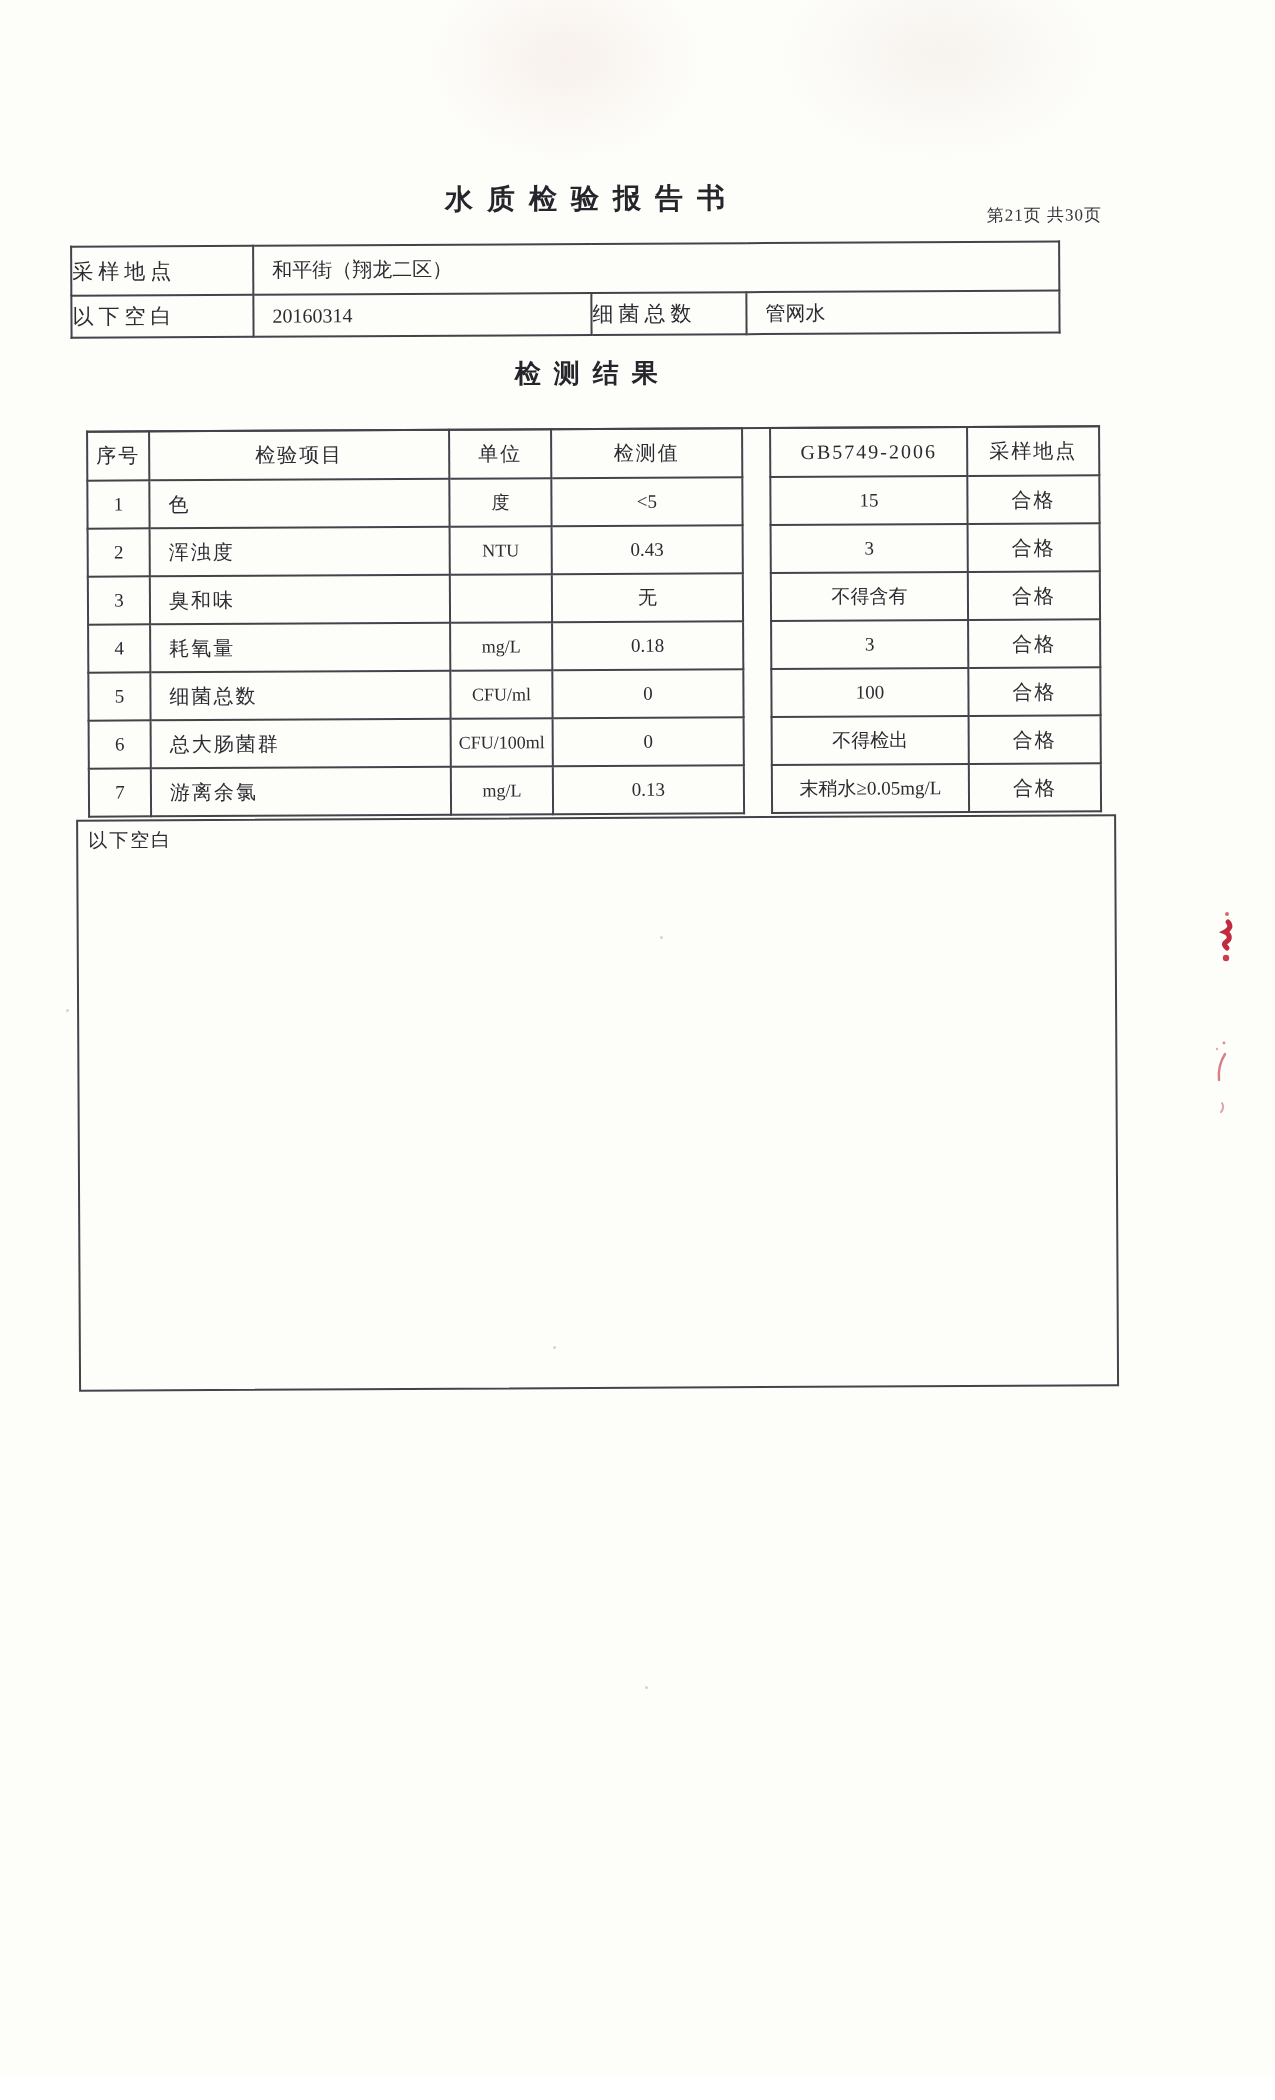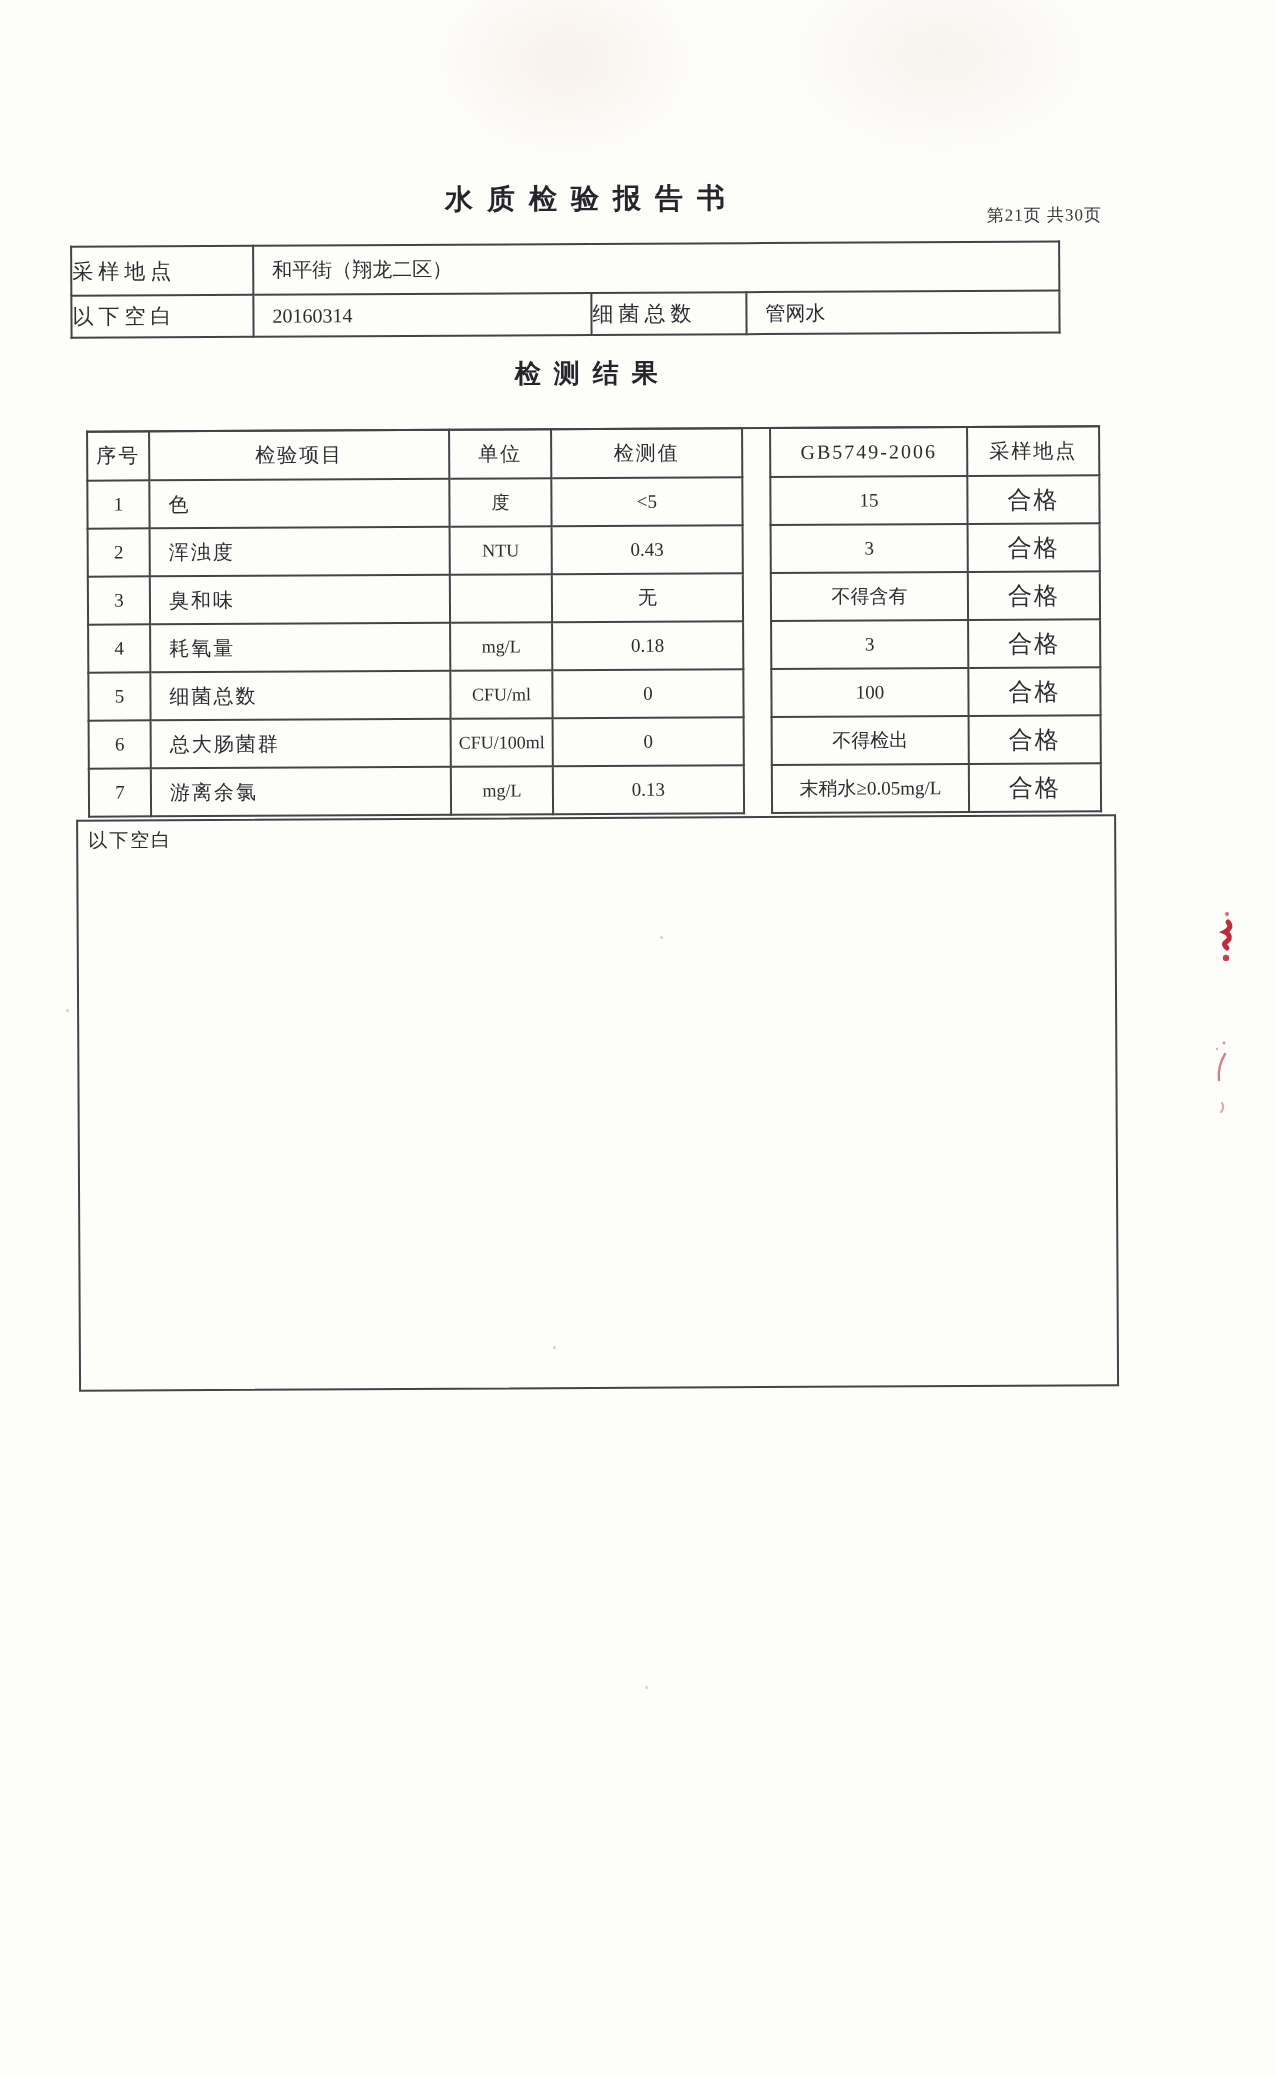--- a/index.html
+++ b/index.html
@@ -55,21 +55,21 @@
   .res-topline { position:absolute; left:0; top:0; width:1012px; height:2px;
     background:#44434a; z-index:3; }
   .res-table { position:absolute; top:0; }
   .res-table.left { left:0; width:655px; }
   .res-table.right { left:683px; width:329px; }
   .res-table th { height:49px; text-align:center; font-size:20px; letter-spacing:2px; }
   .res-table td { height:48px; font-size:19px; text-align:center; }
   .res-table td.item { text-align:left; padding-left:18px; font-size:20px; letter-spacing:2px; }
   .res-table td.unit { font-size:18px; }
   .res-table td.std  { font-size:19px; }
-  .res-table td.eval { font-size:24px; letter-spacing:2px; }
+  .res-table td.eval { font-size:20px; letter-spacing:2px; }
 
   .blank-box {
     position:absolute; left:76px; top:817px; width:1040px; height:572px;
     border:2px solid #44434a;
   }
   .blank-note { font-size:19px; letter-spacing:2px; padding:6px 10px; color:#2c2b31; }
 
   .red-marks { position:absolute; left:0; top:0; }
   .red-mark { position:absolute; }
 </style>

